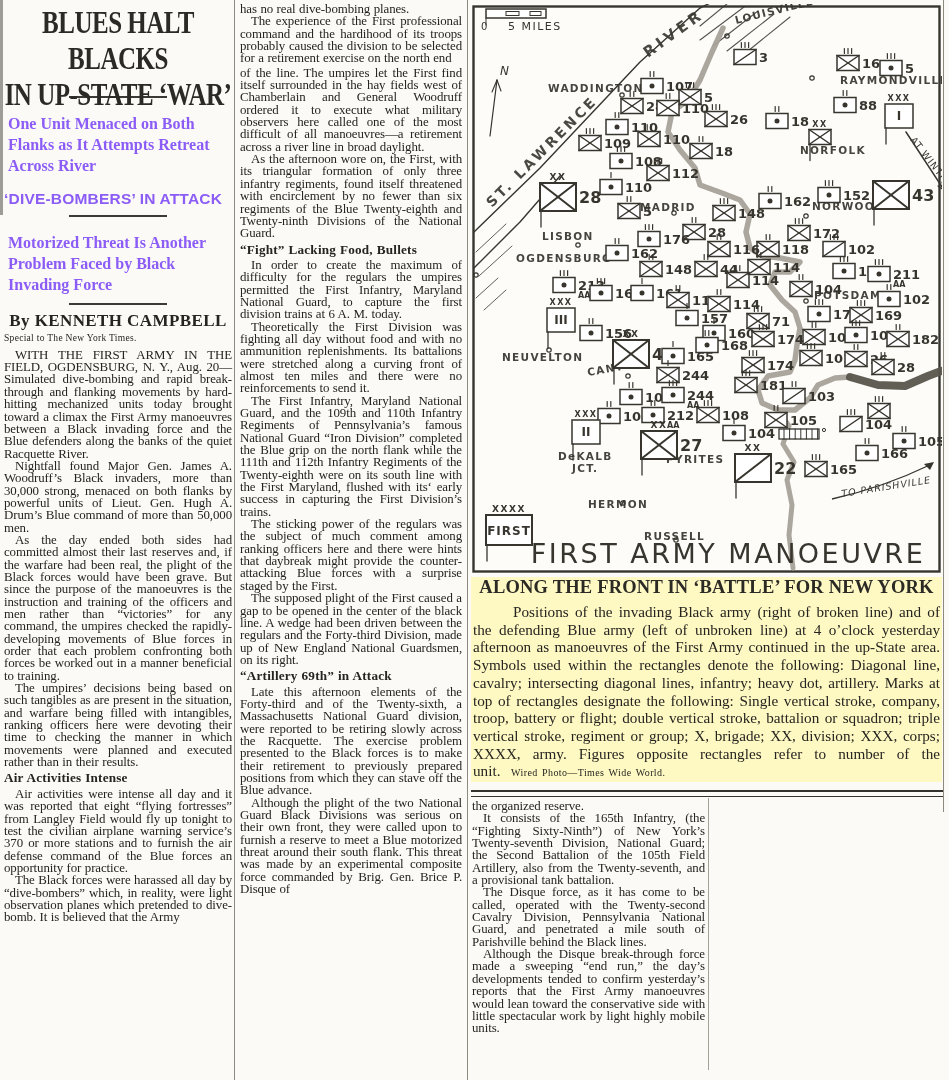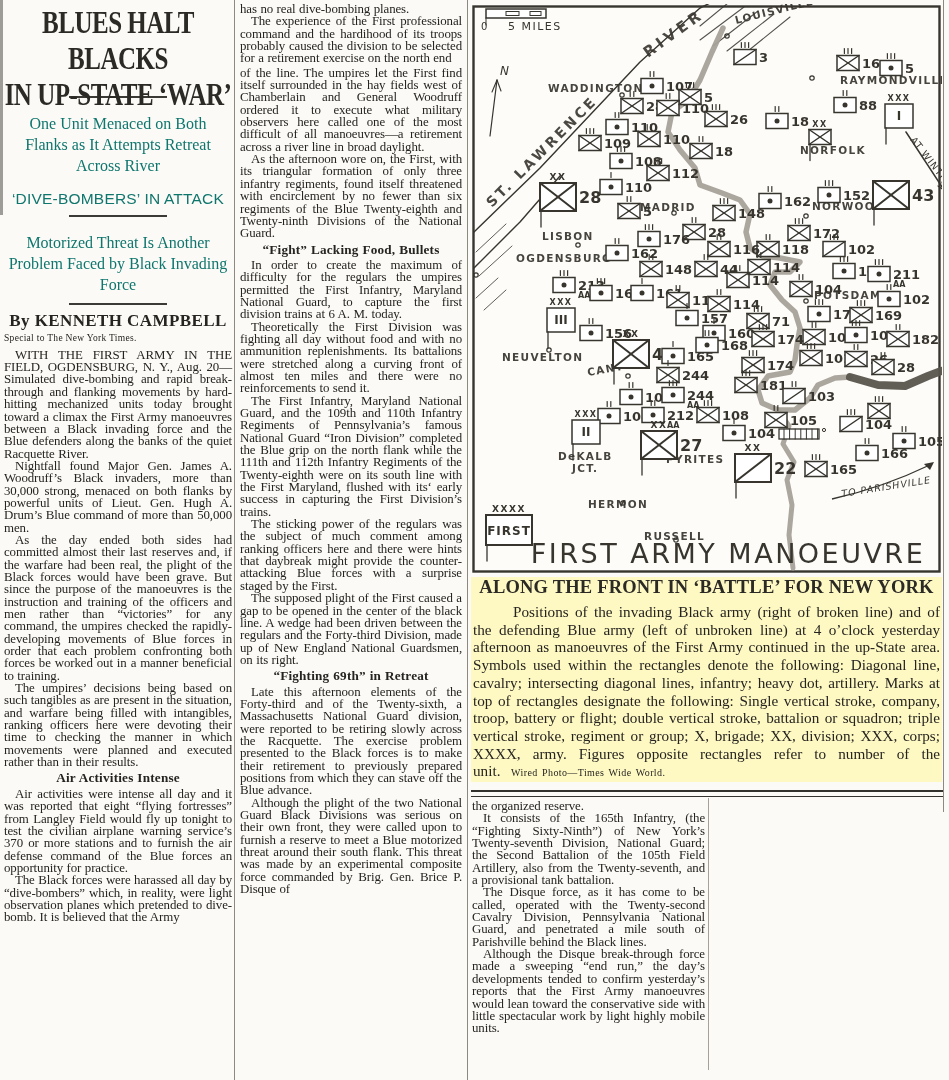--- a/index.html
+++ b/index.html
@@ -12,31 +12,31 @@
   #vr1{left:234px;top:0;height:1080px}
   #vr2{left:467px;top:0;height:1080px}
   #vr3{left:943px;top:0;height:812px}
   #vr4{left:708px;top:798px;height:272px;background:#a5a198}
   
   .col1{position:absolute;left:4px;top:0;width:228px}
   .headline{font-weight:bold;font-size:25px;line-height:1.12;text-align:center;
             letter-spacing:-.5px;transform:scaleY(1.28);transform-origin:top center;
             margin-top:5px;color:#2c2a25}
   .hrule{width:98px;height:2px;background:#3c3a34;margin:7px auto 6px}
-  .deck{font-weight:normal;text-align:center;color:#0f766e}
+  .deck{font-weight:bold;color:#8b5cf6}
   .deck.serif{font-size:16px;line-height:1.3;padding:0 4px;margin-top:16px}
   .deck.sans{font-family:"Liberation Sans",sans-serif;font-size:15.5px;margin-top:14px;letter-spacing:.2px}
   .byline{text-align:center;font-size:17px;font-weight:bold;letter-spacing:.4px;margin-top:5px}
   .smallcredit{font-size:9.5px;margin-top:2px;letter-spacing:.3px}
   
   .bodycol p{margin:0;text-align:justify;font-size:12.9px;line-height:12.35px;
              text-indent:11px;letter-spacing:-.1px;word-spacing:.4px}
   .bodycol p.p0{text-indent:0}
   .bodycol p.gap{margin-top:2px}
-  .bodycol p.h{text-align:center;font-weight:bold;text-indent:0;font-size:13.2px;
+  .bodycol p.h{font-weight:bold;text-indent:0;font-size:13.2px;
                margin:4px 0 3px;letter-spacing:.2px}
   #col1-body{margin-top:6px}
   .col2{position:absolute;left:240px;top:3px;width:222px}
   .col3{position:absolute;left:472px;top:800px;width:233px}
   
   .map-wrap{position:absolute;left:471px;top:4px;width:471px;height:570px;background:#fdfcf8}
   .map-wrap svg{display:block}
   
   .caption{position:absolute;left:471px;top:577px;width:471px;background:#fef9c3}
   .cap-title{font-size:18.5px;font-weight:bold;text-align:center;letter-spacing:.2px;color:#2c2a25}
@@ -80,21 +80,21 @@
       <p class="p0">has no real dive-bombing planes.</p>
       <p class="p">The experience of the First professional command and the hardihood of its troops probably caused the division to be selected for a retirement exercise on the north end</p>
       <p class="p0 gap">of the line.  The umpires let the First find itself surrounded in the hay fields west of Chamberlain and General Woodruff ordered it to execute what military observers here called one of the most difficult of all manoeuvres—a retirement across a river line in broad daylight.</p>
       <p class="p">As the afternoon wore on, the First, with its triangular formation of only three infantry regiments, found itself threatened with encirclement by no fewer than six regiments of the Blue Twenty-eighth and Twenty-ninth Divisions of the National Guard.</p>
       <p class="h">“Fight” Lacking Food, Bullets</p>
       <p class="p">In order to create the maximum of difficulty for the regulars the umpires permitted the First Infantry, Maryland National Guard, to capture the first division trains at 6 A. M. today.</p>
       <p class="p">Theoretically the First Division was fighting all day without food and with no ammunition replenishments. Its battalions were stretched along a curving front of almost ten miles and there were no reinforcements to send it.</p>
       <p class="p">The First Infantry, Maryland National Guard, and the 109th and 110th Infantry Regiments of Pennsylvania’s famous National Guard “Iron Division” completed the Blue grip on the north flank while the 111th and 112th Infantry Regiments of the Twenty-eighth were on its south line with the First Maryland, flushed with its‘ early success in capturing the First Division’s trains.</p>
       <p class="p">The sticking power of the regulars was the subject of much comment among ranking officers here and there were hints that daybreak might provide the counter-attacking Blue forces with a surprise staged by the First.</p>
       <p class="p">The supposed plight of the First caused a gap to be opened in the center of the black line.  A wedge had been driven between the regulars and the Forty-third Division, made up of New England National Guardsmen, on its right.</p>
-      <p class="h">“Fighting 69th” in Retreat</p>
+      <p class="h">“Artillery 69th” in Attack</p>
       <p class="p">Late this afternoon elements of the Forty-third and of the Twenty-sixth, a Massachusetts National Guard division, were reported to be retiring slowly across the Racquette.  The exercise problem presented to the Black forces is to make their retirement to previously prepared positions from which they can stave off the Blue advance.</p>
       <p class="p">Although the plight of the two National Guard Black Divisions was serious on their own front, they were called upon to furnish a reserve to meet a Blue motorized threat around their south flank. This threat was made by an experimental composite force commanded by Brig. Gen. Brice P. Disque of</p>
     </div>
 
   <div class="map-wrap" id="map">
       <svg width="471" height="570" viewBox="471 4 471 570">
         <rect x="473.5" y="6.5" width="466" height="565" fill="none" stroke="#37352e" stroke-width="2.4"></rect>
         <g>
           <text x="492" y="208" font-family="&quot;DejaVu Sans&quot;,sans-serif" font-size="14" fill="#37352e" transform="rotate(-45 492 208)" letter-spacing="3" font-weight="bold" opacity="0.9">ST. LAWRENCE</text>
           <text x="648" y="58" font-family="&quot;DejaVu Sans&quot;,sans-serif" font-size="15" fill="#37352e" transform="rotate(-36 648 58)" letter-spacing="4" font-weight="bold" opacity="0.9">RIVER</text>

